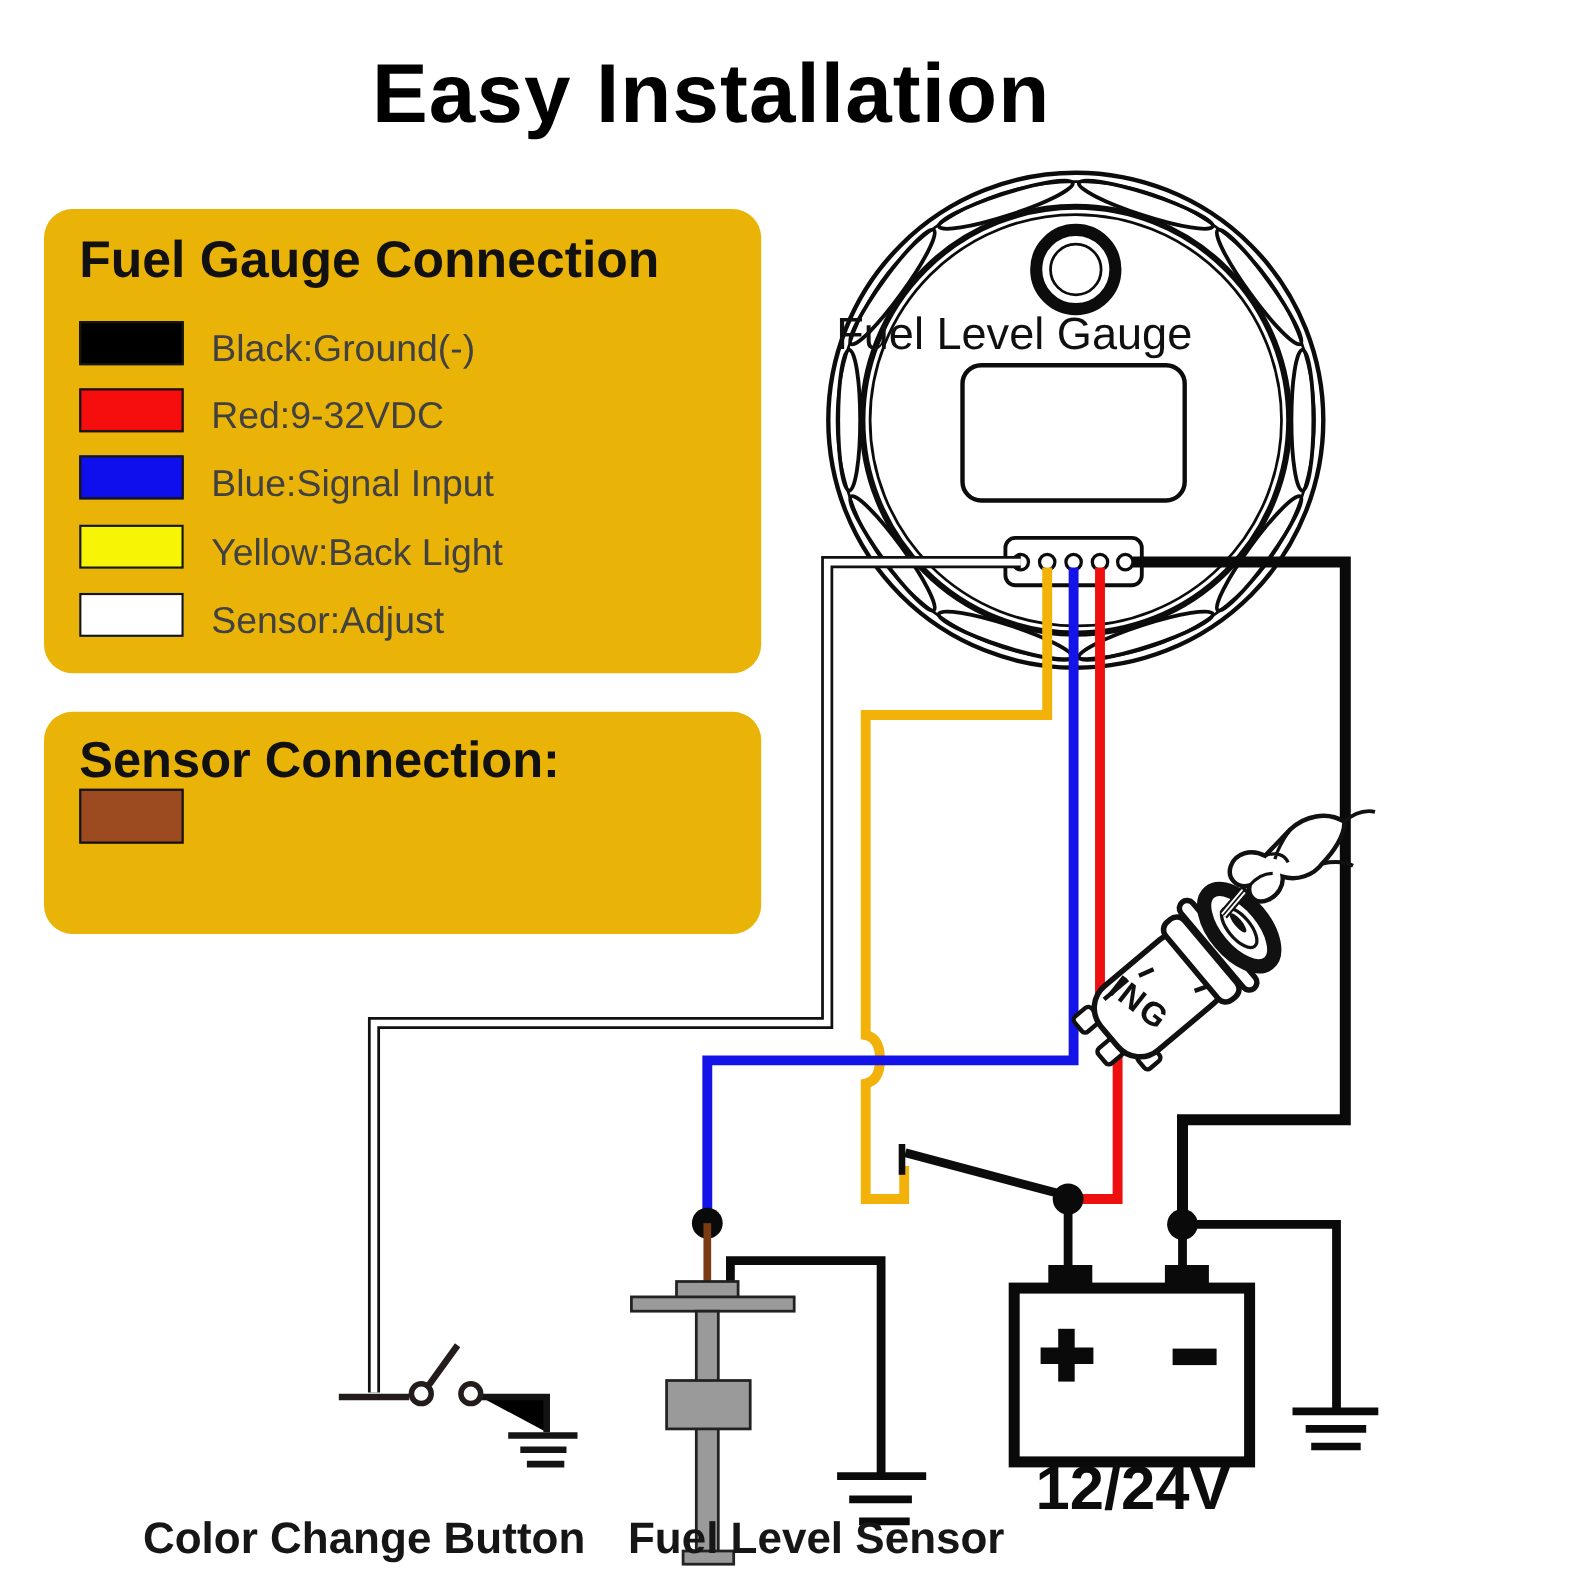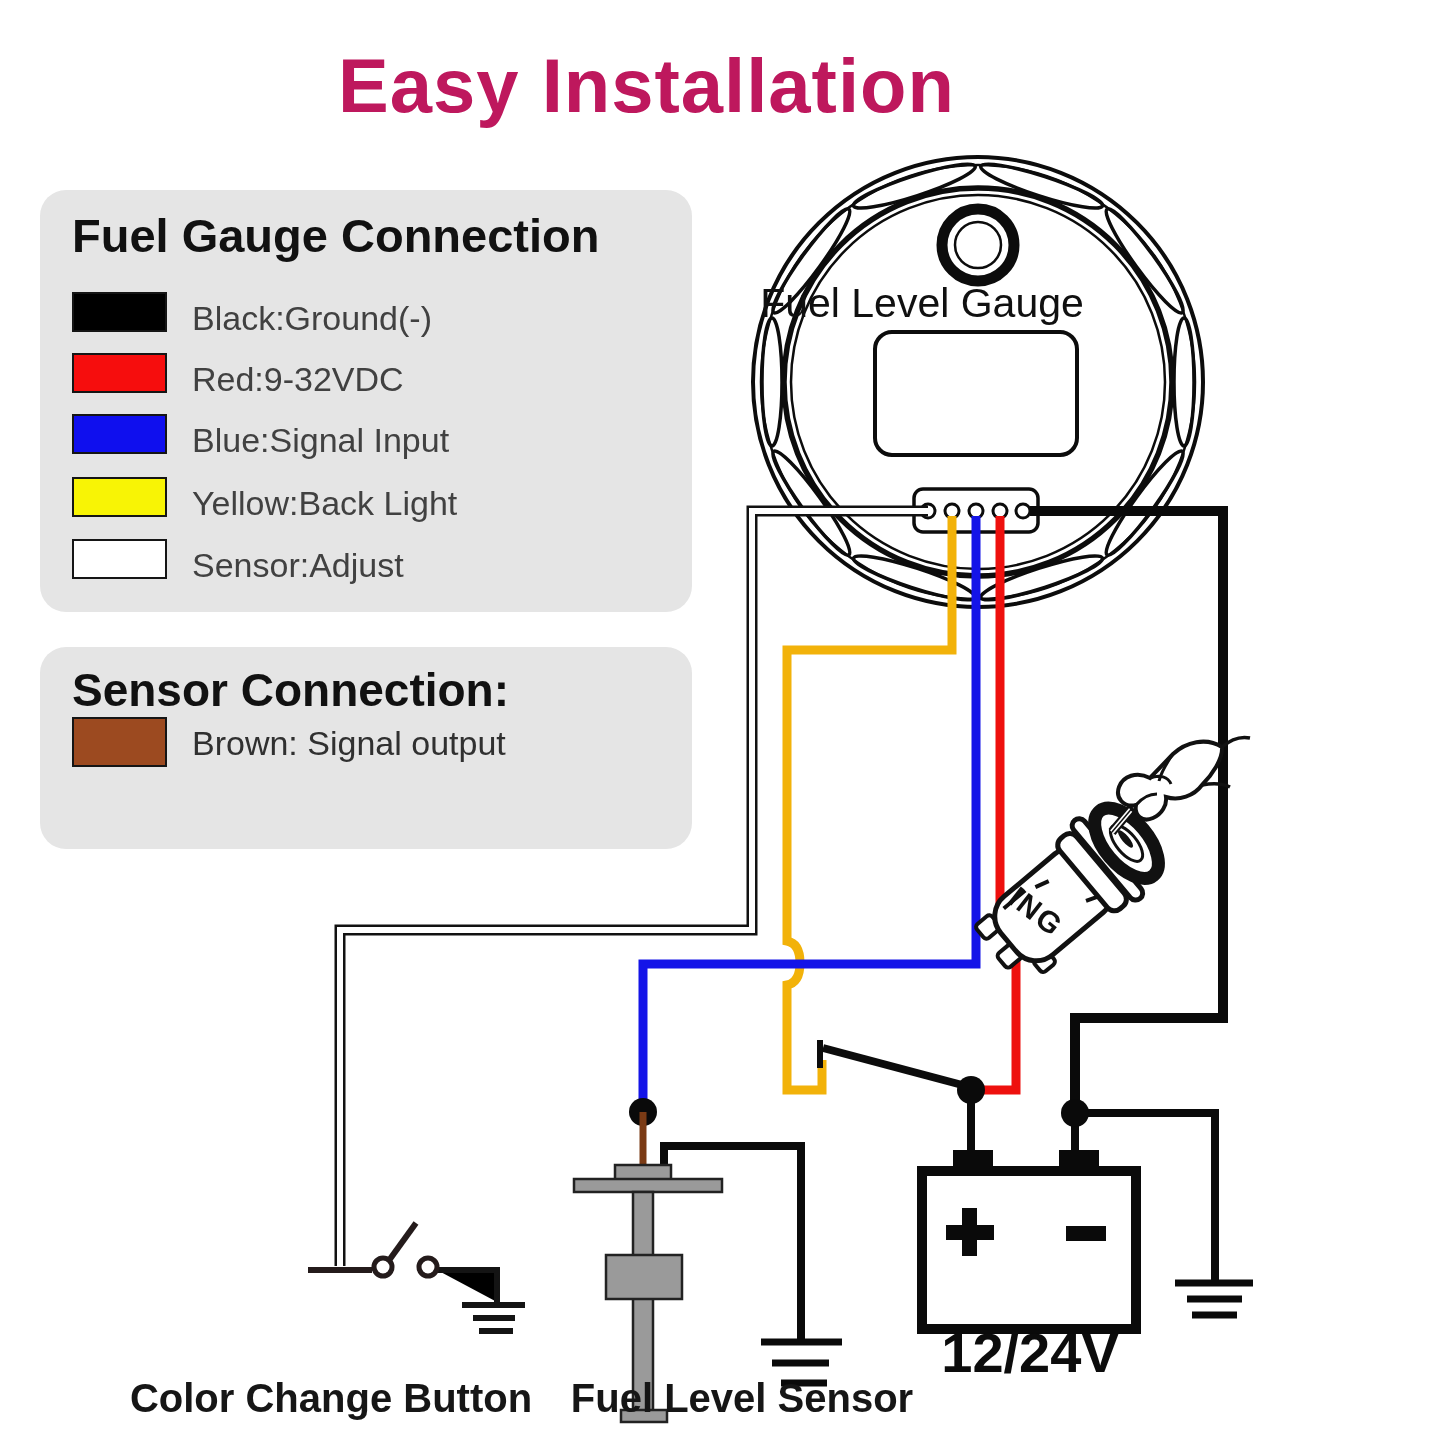--- a/index.html
+++ b/index.html
@@ -1,21 +1,21 @@
 <!DOCTYPE html>
 <html><head>
 <meta charset="utf-8">
 <style>
   html,body{margin:0;padding:0;}
   body{width:1445px;height:1445px;position:relative;background:#ffffff;
        font-family:"Liberation Sans","DejaVu Sans",sans-serif;overflow:hidden;}
   .abs{position:absolute;}
   #title{top:42px;left:0;width:1293px;text-align:center;font-size:76px;font-weight:800;
-         color:#be185d;letter-spacing:1px;}
-  .legend{background:#e5e5e5;border-radius:26px;}
+         color:#000000;letter-spacing:1px;}
+  .legend{background:#eab308;border-radius:26px;}
   #legend-fuel{left:40px;top:190px;width:652px;height:422px;}
   #legend-sensor{left:40px;top:647px;width:652px;height:202px;}
   .legend-title{position:absolute;left:32px;font-weight:800;color:#111;}
   #legend-fuel .legend-title{top:18px;font-size:47px;}
   #legend-sensor .legend-title{top:16px;font-size:46px;}
   .lrow{position:absolute;left:0;width:100%;height:52px;}
   .swatch{position:absolute;left:32px;width:95px;border:2px solid #151515;box-sizing:border-box;}
   .lg1 .swatch{height:40px;}
   .lg2 .swatch{height:50px;}
   .llabel{position:absolute;left:152px;top:50%;transform:translateY(-50%);
@@ -50,21 +50,20 @@
   <div class="lrow" style="top:349px;">
     <div class="swatch" style="background: rgb(255, 255, 255);"></div>
     <div class="llabel">Sensor:Adjust</div>
   </div>
 </div>
 
 <div id="legend-sensor" class="abs legend lg2">
   <div class="legend-title">Sensor Connection:</div>
   <div class="lrow" style="top:70px;">
     <div class="swatch" style="background: rgb(156, 74, 32);"></div>
-    <div class="llabel">Brown: Signal output</div>
   </div>
 </div>
 
 <svg class="abs" style="left:0;top:0;" width="1445" height="1445" viewBox="0 0 1445 1445">
 
   <g fill="none" stroke="#0c0c0c">
     <circle cx="978" cy="382" r="225" stroke-width="4"></circle>
     <circle cx="978" cy="382" r="217" stroke-width="2.5"></circle>
     <g stroke-width="3.5">
       <ellipse cx="978" cy="176" rx="64" ry="10" transform="rotate(18 978 382)"></ellipse>

